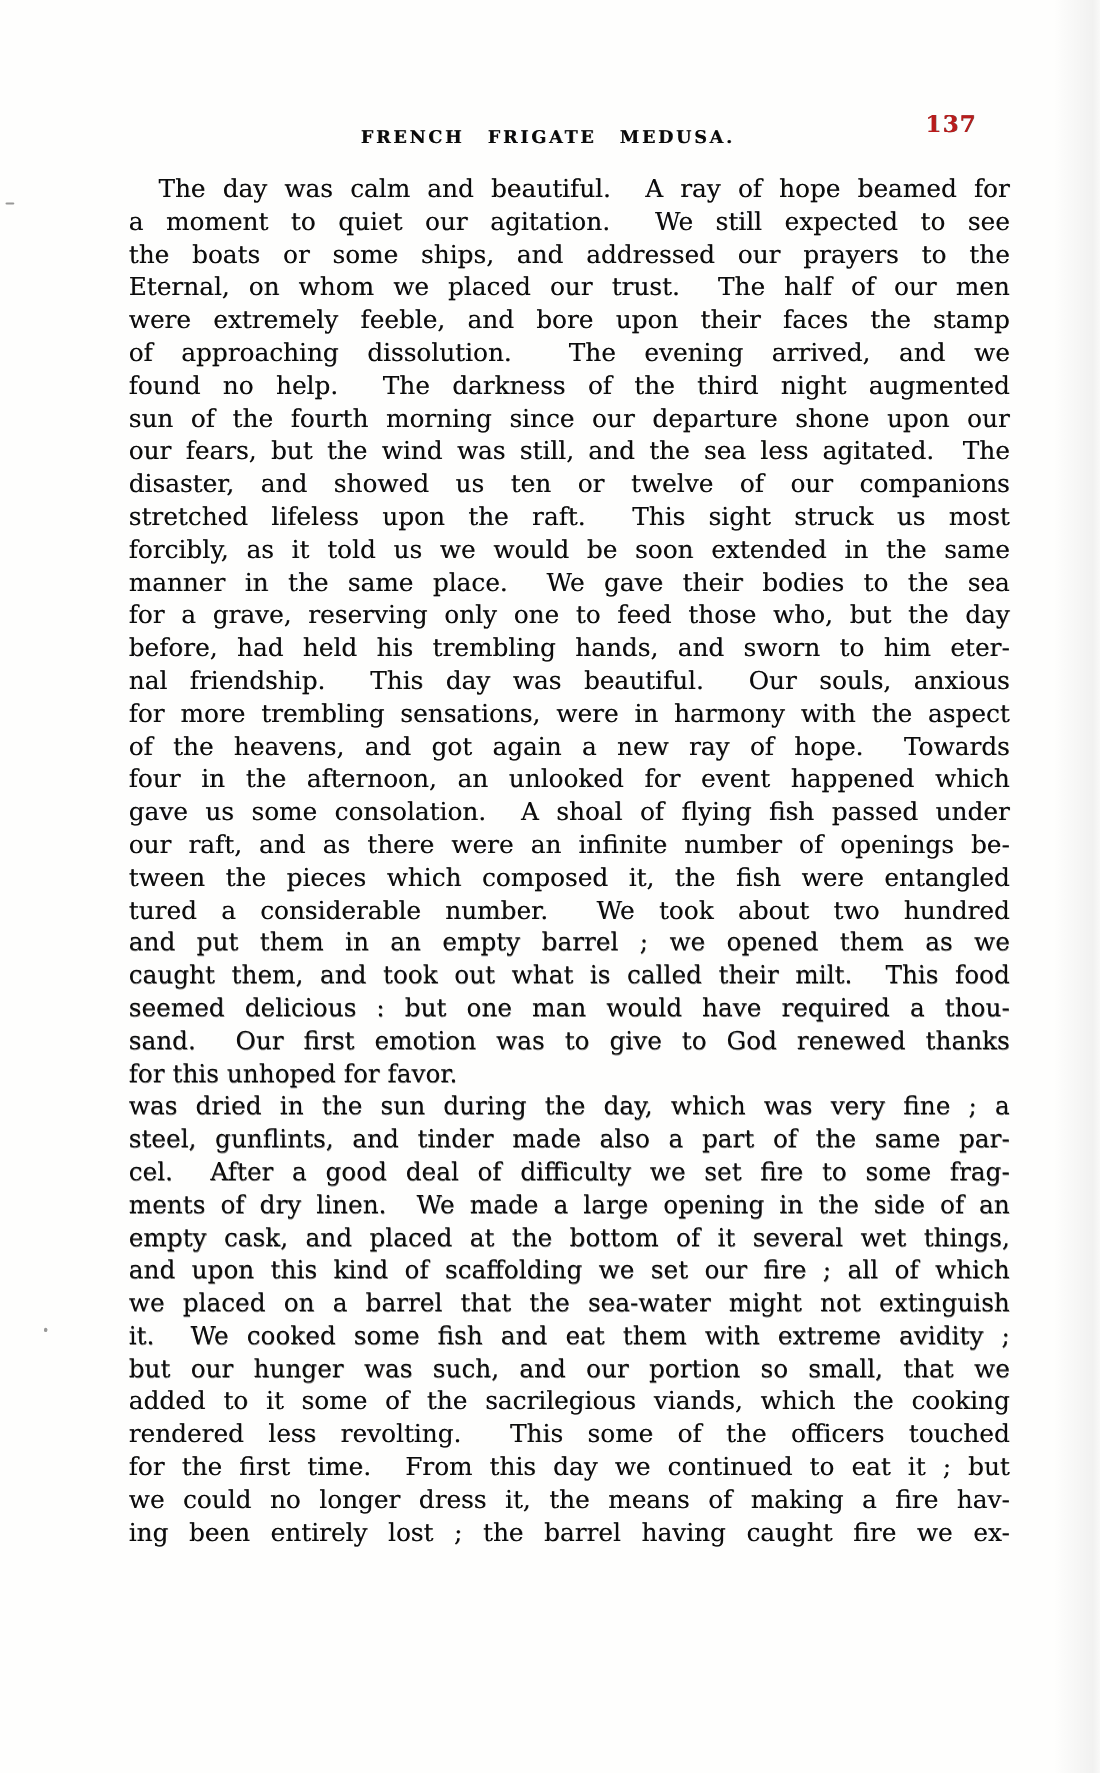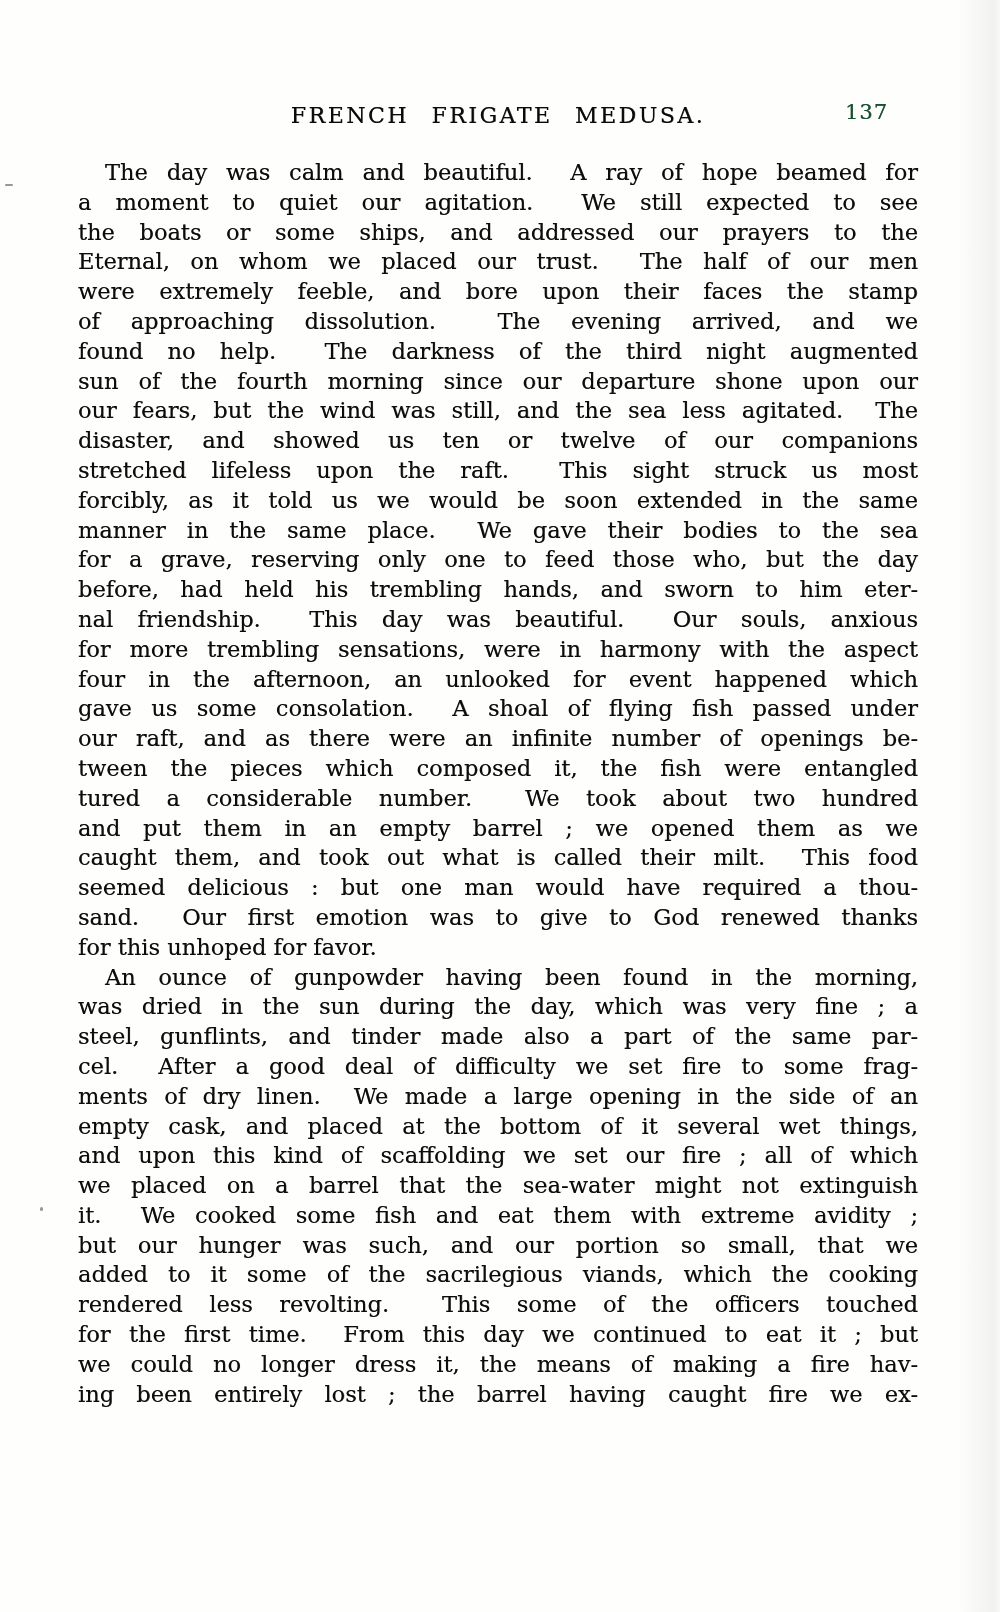--- a/index.html
+++ b/index.html
@@ -36,52 +36,54 @@
   .running-header {
     position: relative;
     padding-top: 103px;
     height: 126px;
   }
   .running-title {
     position: absolute;
     left: 78px;
     width: 840px;
     text-align: center;
-    font-size: 22px;
-    font-weight: normal;
+    font-size: 16px;
+    font-weight: bold;
     letter-spacing: 2.5px;
     word-spacing: 13px;
     color: #0a0a0a;
     text-shadow: 0.4px 0.4px 0.5px rgba(10,10,10,0.6);
+    margin-top: 12px;
   }
   .page-number {
     position: absolute;
     top: 100px;
     right: 112px;
     font-size: 21px;
-    font-weight: normal;
+    font-weight: bold;
     letter-spacing: 1px;
-    color: #14532d;
+    color: #b91c1c;
     text-shadow: 0.4px 0.4px 0.5px rgba(10,10,10,0.6);
   }
   .page-body {
     position: absolute;
     top: 158px;
     left: 78px;
     width: 840px;
     font-size: 22.5px;
     line-height: 29.8px;
     color: #0c0c0c;
     text-shadow: 0.3px 0.3px 0.45px rgba(15,15,15,0.55);
   }
   .text-line {
     text-align: justify;
     text-align-last: justify;
     white-space: nowrap; 
     white-space: normal;
+    margin-left: 39px;
   }
   .text-line.last { text-align-last: left; }
   .text-line.indent { text-indent: 27px; }
 </style>
 </head>
 <body>
 
 <div class="page">
   <div class="edge-shade"></div>
   <div class="speck speck-dash"></div>
@@ -103,31 +105,31 @@
       <div class="text-line">sun of the fourth morning since our departure shone upon our</div>
       <div class="text-line">our fears, but the wind was still, and the sea less agitated.&nbsp; The</div>
       <div class="text-line">disaster, and showed us ten or twelve of our companions</div>
       <div class="text-line">stretched lifeless upon the raft.&nbsp; This sight struck us most</div>
       <div class="text-line">forcibly, as it told us we would be soon extended in the same</div>
       <div class="text-line">manner in the same place.&nbsp; We gave their bodies to the sea</div>
       <div class="text-line">for a grave, reserving only one to feed those who, but the day</div>
       <div class="text-line">before, had held his trembling hands, and sworn to him eter-</div>
       <div class="text-line">nal friendship.&nbsp; This day was beautiful.&nbsp; Our souls, anxious</div>
       <div class="text-line">for more trembling sensations, were in harmony with the aspect</div>
+      <div class="text-line">of the heavens, and got again a new ray of hope.&nbsp; Towards</div>
       <div class="text-line">four in the afternoon, an unlooked for event happened which</div>
       <div class="text-line">gave us some consolation.&nbsp; A shoal of flying fish passed under</div>
       <div class="text-line">our raft, and as there were an infinite number of openings be-</div>
       <div class="text-line">tween the pieces which composed it, the fish were entangled</div>
       <div class="text-line">tured a considerable number.&nbsp; We took about two hundred</div>
       <div class="text-line">and put them in an empty barrel ; we opened them as we</div>
       <div class="text-line">caught them, and took out what is called their milt.&nbsp; This food</div>
       <div class="text-line">seemed delicious : but one man would have required a thou-</div>
       <div class="text-line">sand.&nbsp; Our first emotion was to give to God renewed thanks</div>
       <div class="text-line last">for this unhoped for favor.</div>
-      <div class="text-line indent">An ounce of gunpowder having been found in the morning,</div>
       <div class="text-line">was dried in the sun during the day, which was very fine ; a</div>
       <div class="text-line">steel, gunflints, and tinder made also a part of the same par-</div>
       <div class="text-line">cel.&nbsp; After a good deal of difficulty we set fire to some frag-</div>
       <div class="text-line">ments of dry linen.&nbsp; We made a large opening in the side of an</div>
       <div class="text-line">empty cask, and placed at the bottom of it several wet things,</div>
       <div class="text-line">and upon this kind of scaffolding we set our fire ; all of which</div>
       <div class="text-line">we placed on a barrel that the sea-water might not extinguish</div>
       <div class="text-line">it.&nbsp; We cooked some fish and eat them with extreme avidity ;</div>
       <div class="text-line">but our hunger was such, and our portion so small, that we</div>
       <div class="text-line">added to it some of the sacrilegious viands, which the cooking</div>

